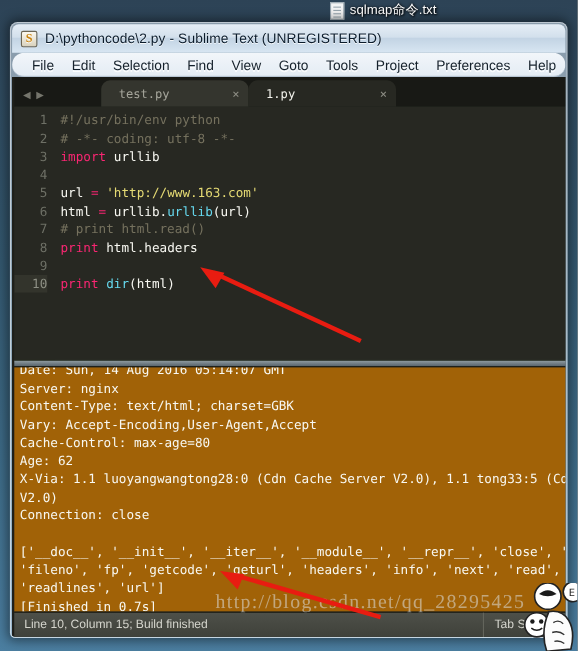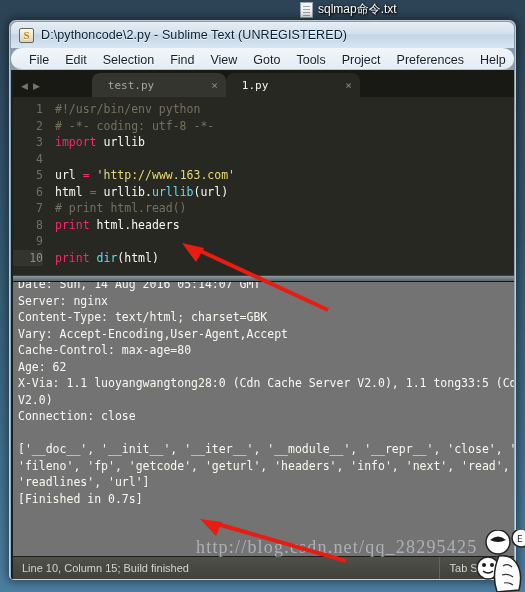--- a/index.html
+++ b/index.html
@@ -115,21 +115,21 @@
 
   
   .splitter {
     height: 7px; flex: none;
     background: linear-gradient(180deg,#8e9a9f,#6f7b82 55%,#57636a);
     border-top: 1px solid #3b443b; border-bottom: 1px solid #15160f;
   }
 
   
   .console {
-    height: 274px; flex: none; background: #737373;
+    height: 222px; flex: none; background: #a16207;
     color: #f8f8f2; font-family: "DejaVu Sans Mono", monospace;
     font-size: 11.5px; padding: 0 0 0 5px; overflow: hidden;
   }
   .console div { height: 16.5px; line-height: 16.5px; white-space: pre; }
   .console .first { margin-top: -6px; }
 
   
   .statusbar {
     height: 23px; flex: none; position: relative;
     background: linear-gradient(180deg,#4e5049,#3f413a);

